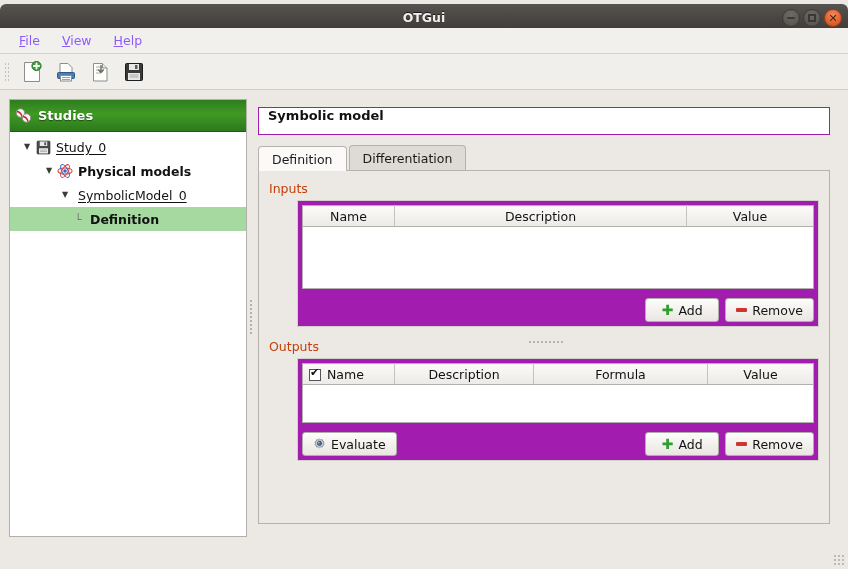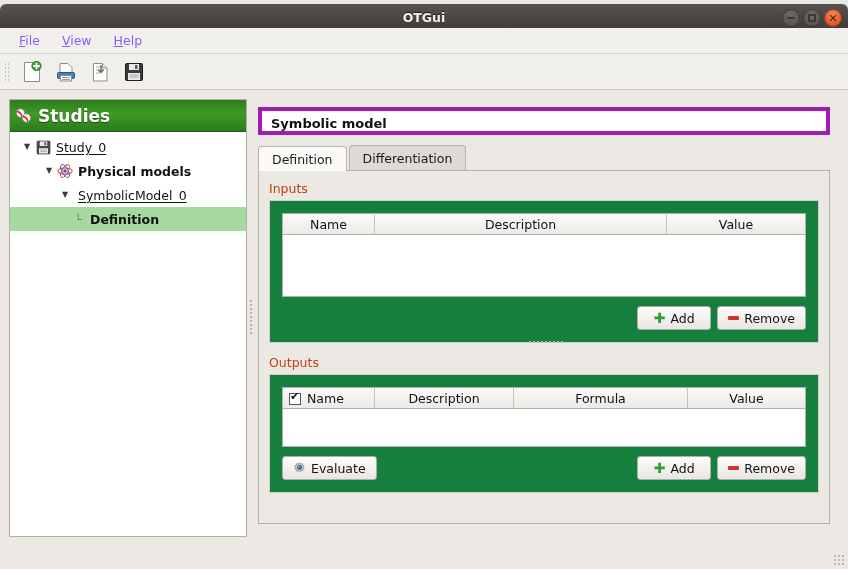--- a/index.html
+++ b/index.html
@@ -73,21 +73,21 @@
   .treepanel {
     position: absolute; left: 9px; top: 99px; width: 238px; height: 438px;
     background: #ffffff; border: 1px solid #b3afaa;
   }
   .tree-header {
     height: 32px; background: linear-gradient(to bottom, #2f7d1f 0%, #3f9a24 45%, #2c7a1c 100%);
     display: flex; align-items: center; padding-left: 5px;
     border-bottom: 1px solid #1f5c14;
   }
   .tree-header-label {
-    color: #ffffff; font-size: 17px; font-weight: bold; margin-left: 5px;
+    color: #ffffff; font-size: 13px; font-weight: bold; margin-left: 5px;
     text-shadow: 0 1px 1px rgba(0,0,0,.45);
   }
   .tree-rows { padding-top: 3px; }
   .tree-row {
     height: 24px; display: flex; align-items: center; font-size: 12.5px; color: #111;
   }
   .tree-row.selected { background: #a6d9a0; }
   .arrow {
     width: 14px; display: inline-block; text-align: center;
     font-size: 8px; color: #3a3a3a; line-height: 1;
@@ -113,22 +113,22 @@
   }
   .hsplit .dots {
     position: absolute; left: 253px; top: 5px; width: 36px; height: 2px;
     background-image: radial-gradient(#b7b3ae 45%, transparent 46%);
     background-size: 4px 2px;
   }
 
   
   .content { position: absolute; left: 258px; top: 107px; width: 580px; }
   .page-title-box {
-    width: 572px; height: 28px; background: #ffffff; border: 4px solid #a21caf;
-    display: flex; align-items: flex-end; padding-left: 9px;
+    width: 572px; height: 28px; background: #ffffff; border: 1px solid #a21caf;
+    display: flex; align-items: flex-start; padding-left: 9px;
   }
   .page-title-box span { font-size: 13px; font-weight: bold; color: #111; }
 
   .tabbar { margin-top: 10px; height: 25px; display: flex; align-items: flex-end;
             position: relative; z-index: 2; }
   .tab {
     height: 25px; padding: 0 13px; display: flex; align-items: center;
     font-size: 12.5px; color: #1a1a1a;
     border: 1px solid #b6b2ad; border-bottom: none;
     border-top-left-radius: 4px; border-top-right-radius: 4px;
@@ -137,21 +137,21 @@
   .tab.inactive { background: #dedad5; margin-left: 2px; }
 
   .tabpane {
     width: 572px; height: 354px; background: #ece9e4;
     border: 1px solid #b6b2ad; position: relative; top: 0;
     padding: 10px 10px 0 10px;
   }
 
   .section-label { font-size: 12.5px; color: #c2410c; margin-bottom: 4px; }
   .groupbox {
-    border: 1px solid #d3cfca; background: #15803d; padding: 12px;
+    border: 1px solid #d3cfca; background: #a21caf; padding: 4px; margin-left: 28px;
   }
   table.grid {
     width: 100%; border-collapse: collapse; background: #fff;
     border: 1px solid #b3afaa; table-layout: fixed;
   }
   table.grid th {
     background: linear-gradient(to bottom, #fbfaf9, #eceae6);
     border-right: 1px solid #c6c2bd; border-bottom: 1px solid #b3afaa;
     font-size: 12.5px; font-weight: normal; color: #111;
     height: 21px; padding: 0 4px;

